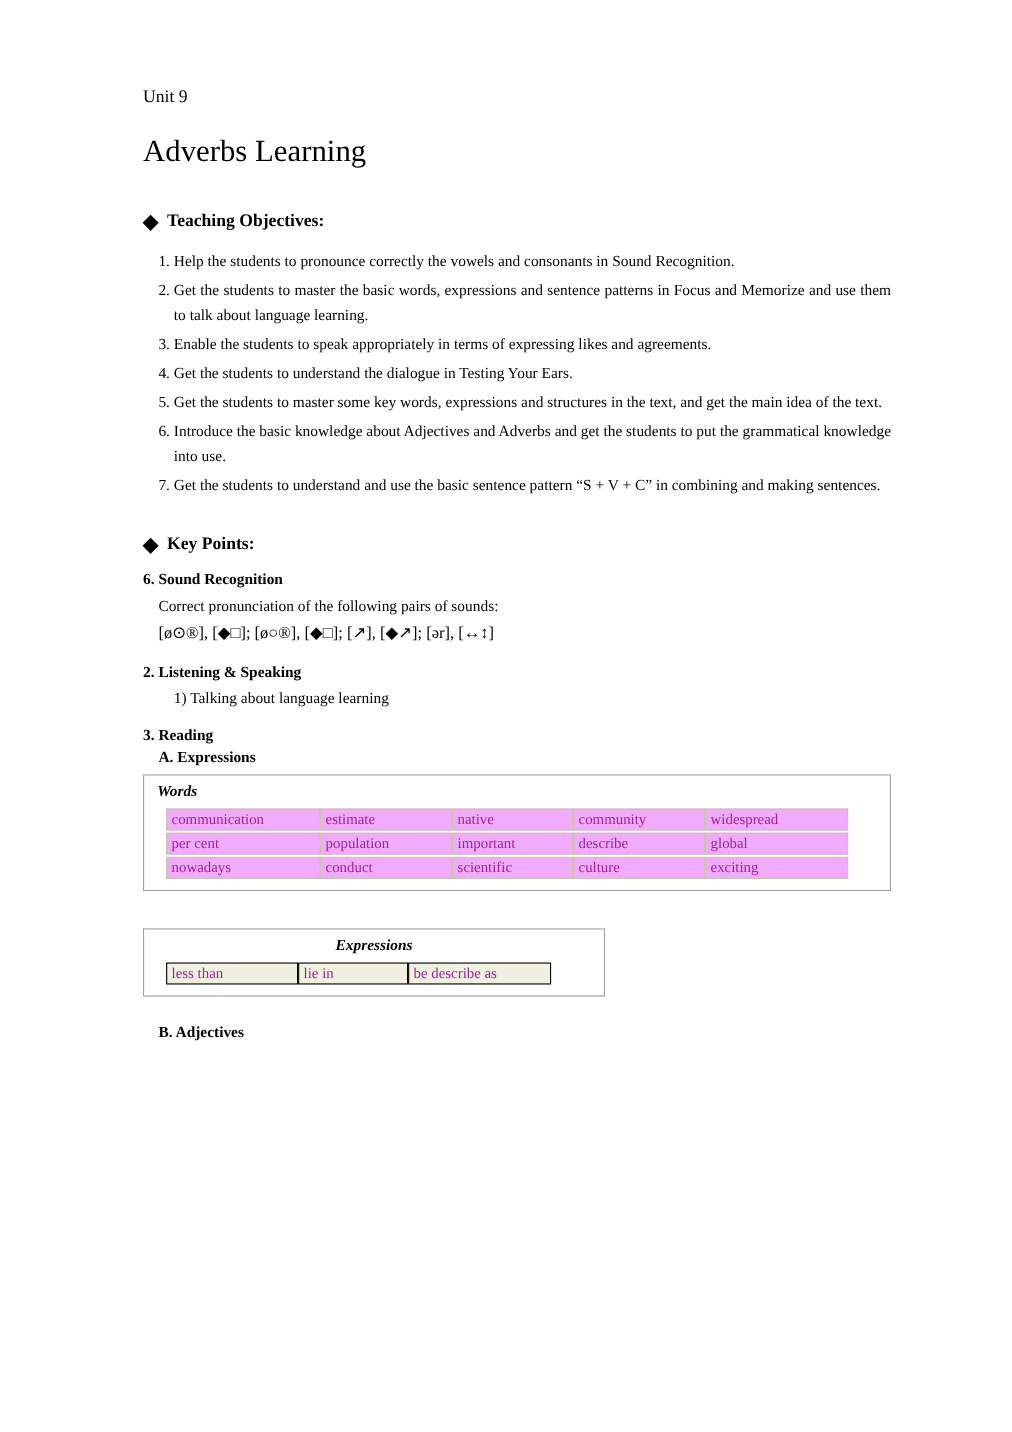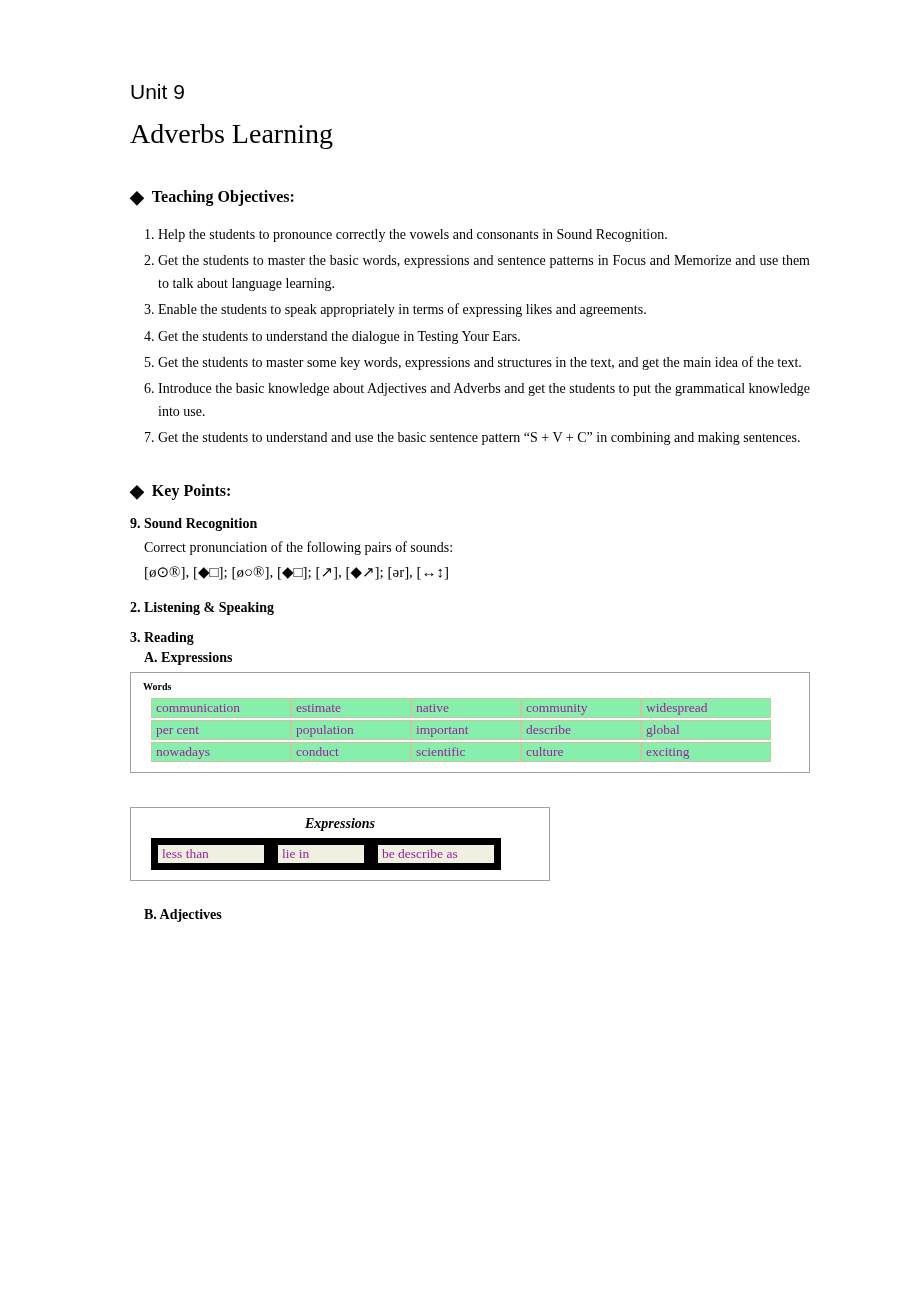--- a/index.html
+++ b/index.html
@@ -12,23 +12,23 @@
       font-family: "Times New Roman", Times, serif;
       font-size: 14px;
       color: #000;
       background: #fff;
       width: 920px;
       min-height: 1302px;
       padding: 80px 110px 80px 130px;
     }
 
     .unit-label {
-      font-size: 21px;
-      margin-bottom: 14px;
-      font-family: Liberation Sans, sans-serif;
+      font-size: 16px;
+      margin-bottom: 24px;
+      font-family: Liberation Serif, serif;
     }
 
     .page-title {
       font-size: 28px;
       font-weight: normal;
       margin-bottom: 36px;
       font-family: "Times New Roman", Times, serif;
     }
 
     .section-heading {
@@ -96,37 +96,38 @@
 
     .words-table-wrapper {
       border: 1px solid #a0a0a0;
       margin-bottom: 18px;
       padding: 8px 12px 10px 12px;
       background: #fff;
     }
 
     .words-header {
       font-weight: bold;
-      font-size: 10px;
+      font-style: italic;
+      font-size: 14px;
       margin-bottom: 6px;
       color: #000;
     }
 
     .words-grid {
       display: grid;
       grid-template-columns: 140px 120px 110px 120px 130px;
       gap: 2px 0;
       padding-left: 8px;
     }
 
     .word-cell {
       padding: 1px 4px;
       font-size: 13.5px;
       color: #a020a0;
-      background: #86efac;
+      background: #f0abfc;
       border: 1px solid #c8c8a0;
     }
 
     .expressions-table-wrapper {
       border: 1px solid #a0a0a0;
       margin-bottom: 18px;
       padding: 8px 12px 10px 12px;
       background: #fff;
       display: inline-block;
       min-width: 420px;
@@ -146,21 +147,21 @@
       grid-template-columns: 120px 100px 130px;
       gap: 2px 0;
       padding-left: 8px;
     }
 
     .expr-cell {
       padding: 1px 4px;
       font-size: 13.5px;
       color: #a020a0;
       background: #f0f0e0;
-      border: 7px solid #000000;
+      border: 1px solid #000000;
     }
 
     .b-structures {
       font-weight: bold;
       font-size: 14px;
       padding-left: 14px;
       margin-top: 8px;
     }
   </style>
 </head>
@@ -185,31 +186,32 @@
   <li>Get the students to master some key words, expressions and structures in the text, and get the main idea of the text.</li>
   <li>Introduce the basic knowledge about Adjectives and Adverbs and get the students to put the grammatical knowledge into use.</li>
   <li>Get the students to understand and use the basic sentence pattern “S + V + C” in combining and making sentences.</li>
 </ol>
 
 <div class="key-points-heading">
   <span class="diamond-icon">◆</span>
   <span>Key Points:</span>
 </div>
 
-<div class="subsection-title">9. Sound Recognition</div>
+<div class="subsection-title">6. Sound Recognition</div>
 <div class="subsection-content">
   <div>Correct pronunciation of the following pairs of sounds:</div>
   <div class="phonetics-line">
     [ø⊙®], [◆□]; [ø○®], [◆□]; [↗], [◆↗]; [ər], [↔↕]
   </div>
 </div>
 
 <div class="subsection-title">2. Listening &amp; Speaking</div>
 <div class="subsection-content">
   <ul class="sublist">
+    <li>1) Talking about language learning</li>
   </ul>
 </div>
 
 <div class="subsection-title">3. Reading</div>
 <div class="reading-sub">A. Expressions</div>
 
 <div class="words-table-wrapper">
   <div class="words-header">Words</div>
   <div class="words-grid">
     <span class="word-cell">communication</span>

